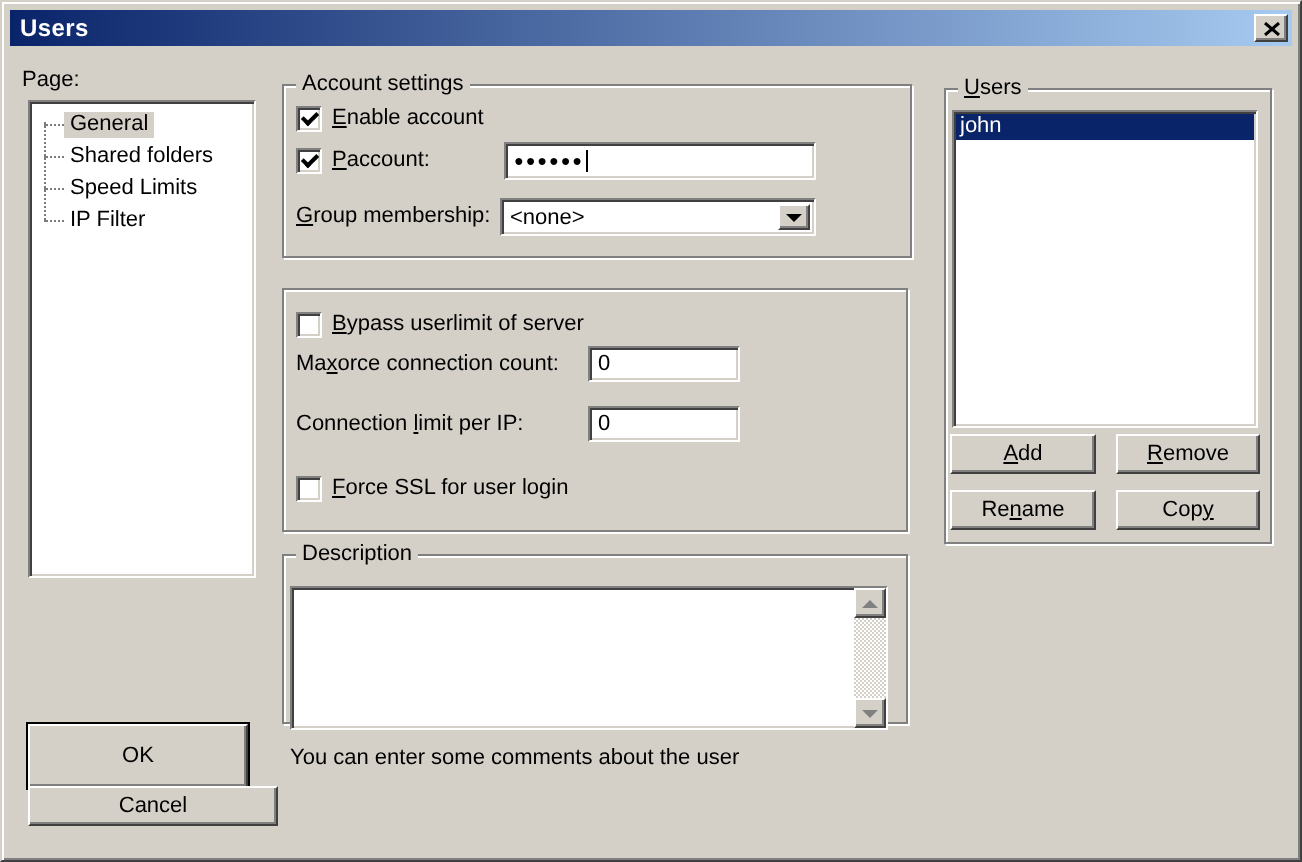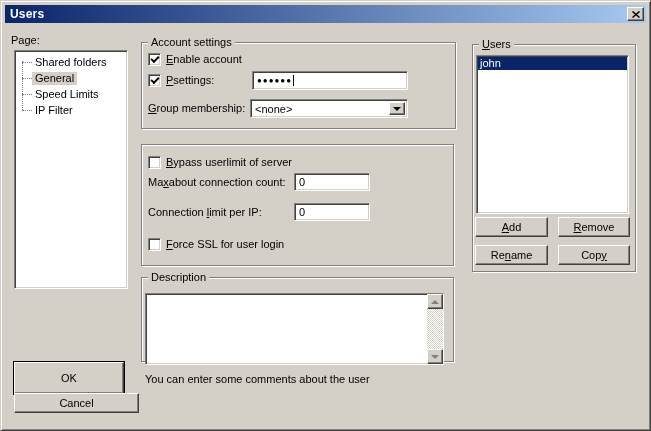--- a/index.html
+++ b/index.html
@@ -111,59 +111,59 @@
     <svg width="8" height="7" viewBox="0 0 8 7">
       <path d="M0.5 0.5 L7.5 6.5 M7.5 0.5 L0.5 6.5" stroke="#000" stroke-width="1.5"></path>
     </svg>
   </div>
 
   <div class="lbl" style="left:10px;top:33px">Page:</div>
   <div class="sunken tree" style="left:13px;top:49px;width:114px;height:239px">
     <div class="tree-vline"></div>
     <div class="tree-row">
       <span class="tree-stub"></span>
+      <span class="tree-label selected">General</span>
+    </div>
+    <div class="tree-row">
+      <span class="tree-stub"></span>
       <span class="tree-label">Shared folders</span>
-    </div>
-    <div class="tree-row">
-      <span class="tree-stub"></span>
-      <span class="tree-label selected">General</span>
     </div>
     <div class="tree-row">
       <span class="tree-stub"></span>
       <span class="tree-label">Speed Limits</span>
     </div>
     <div class="tree-row">
       <span class="tree-stub"></span>
       <span class="tree-label">IP Filter</span>
     </div>
   </div>
 
   <div class="groupbox" style="left:140px;top:41px;width:315px;height:87px">
     <span class="caption">Account settings</span>
     <div class="checkbox checked" style="left:6px;top:10px"></div>
     <span class="lbl" style="left:24px;top:10px"><span></span><u>E</u><span>nable account</span></span>
     <div class="checkbox checked" style="left:6px;top:31px"></div>
-    <span class="lbl" style="left:24px;top:31px"><span></span><u>P</u><span>settings:</span></span>
+    <span class="lbl" style="left:24px;top:31px"><span></span><u>P</u><span>account:</span></span>
     <div class="sunken textfield" style="left:110px;top:28px;width:156px;height:19px">
       <span class="pw-dots">●●●●●●</span>
         <span class="caret"></span>
     </div>
     <span class="lbl" style="left:6px;top:59px"><span></span><u>G</u><span>roup membership:</span></span>
     <div class="sunken combo" style="left:108px;top:56px;width:158px;height:19px">
       <span class="combo-text">&lt;none&gt;</span>
       <div class="combo-btn">
         <span class="arrow-down"></span>
       </div>
     </div>
   </div>
 
   <div class="groupbox" style="left:140px;top:143px;width:313px;height:122px">
     <div class="checkbox" style="left:6px;top:11px"></div>
     <span class="lbl" style="left:24px;top:11px"><span></span><u>B</u><span>ypass userlimit of server</span></span>
-    <span class="lbl" style="left:6px;top:31px"><span>Ma</span><u>x</u><span>about connection count:</span></span>
+    <span class="lbl" style="left:6px;top:31px"><span>Ma</span><u>x</u><span>orce connection count:</span></span>
     <div class="sunken textfield" style="left:152px;top:28px;width:76px;height:18px">
       <span>0</span>
     </div>
     <span class="lbl" style="left:6px;top:61px"><span>Connection </span><u>l</u><span>imit per IP:</span></span>
     <div class="sunken textfield" style="left:152px;top:58px;width:76px;height:18px">
       <span>0</span>
     </div>
     <div class="checkbox" style="left:6px;top:93px"></div>
     <span class="lbl" style="left:24px;top:93px"><span></span><u>F</u><span>orce SSL for user login</span></span>
   </div>

